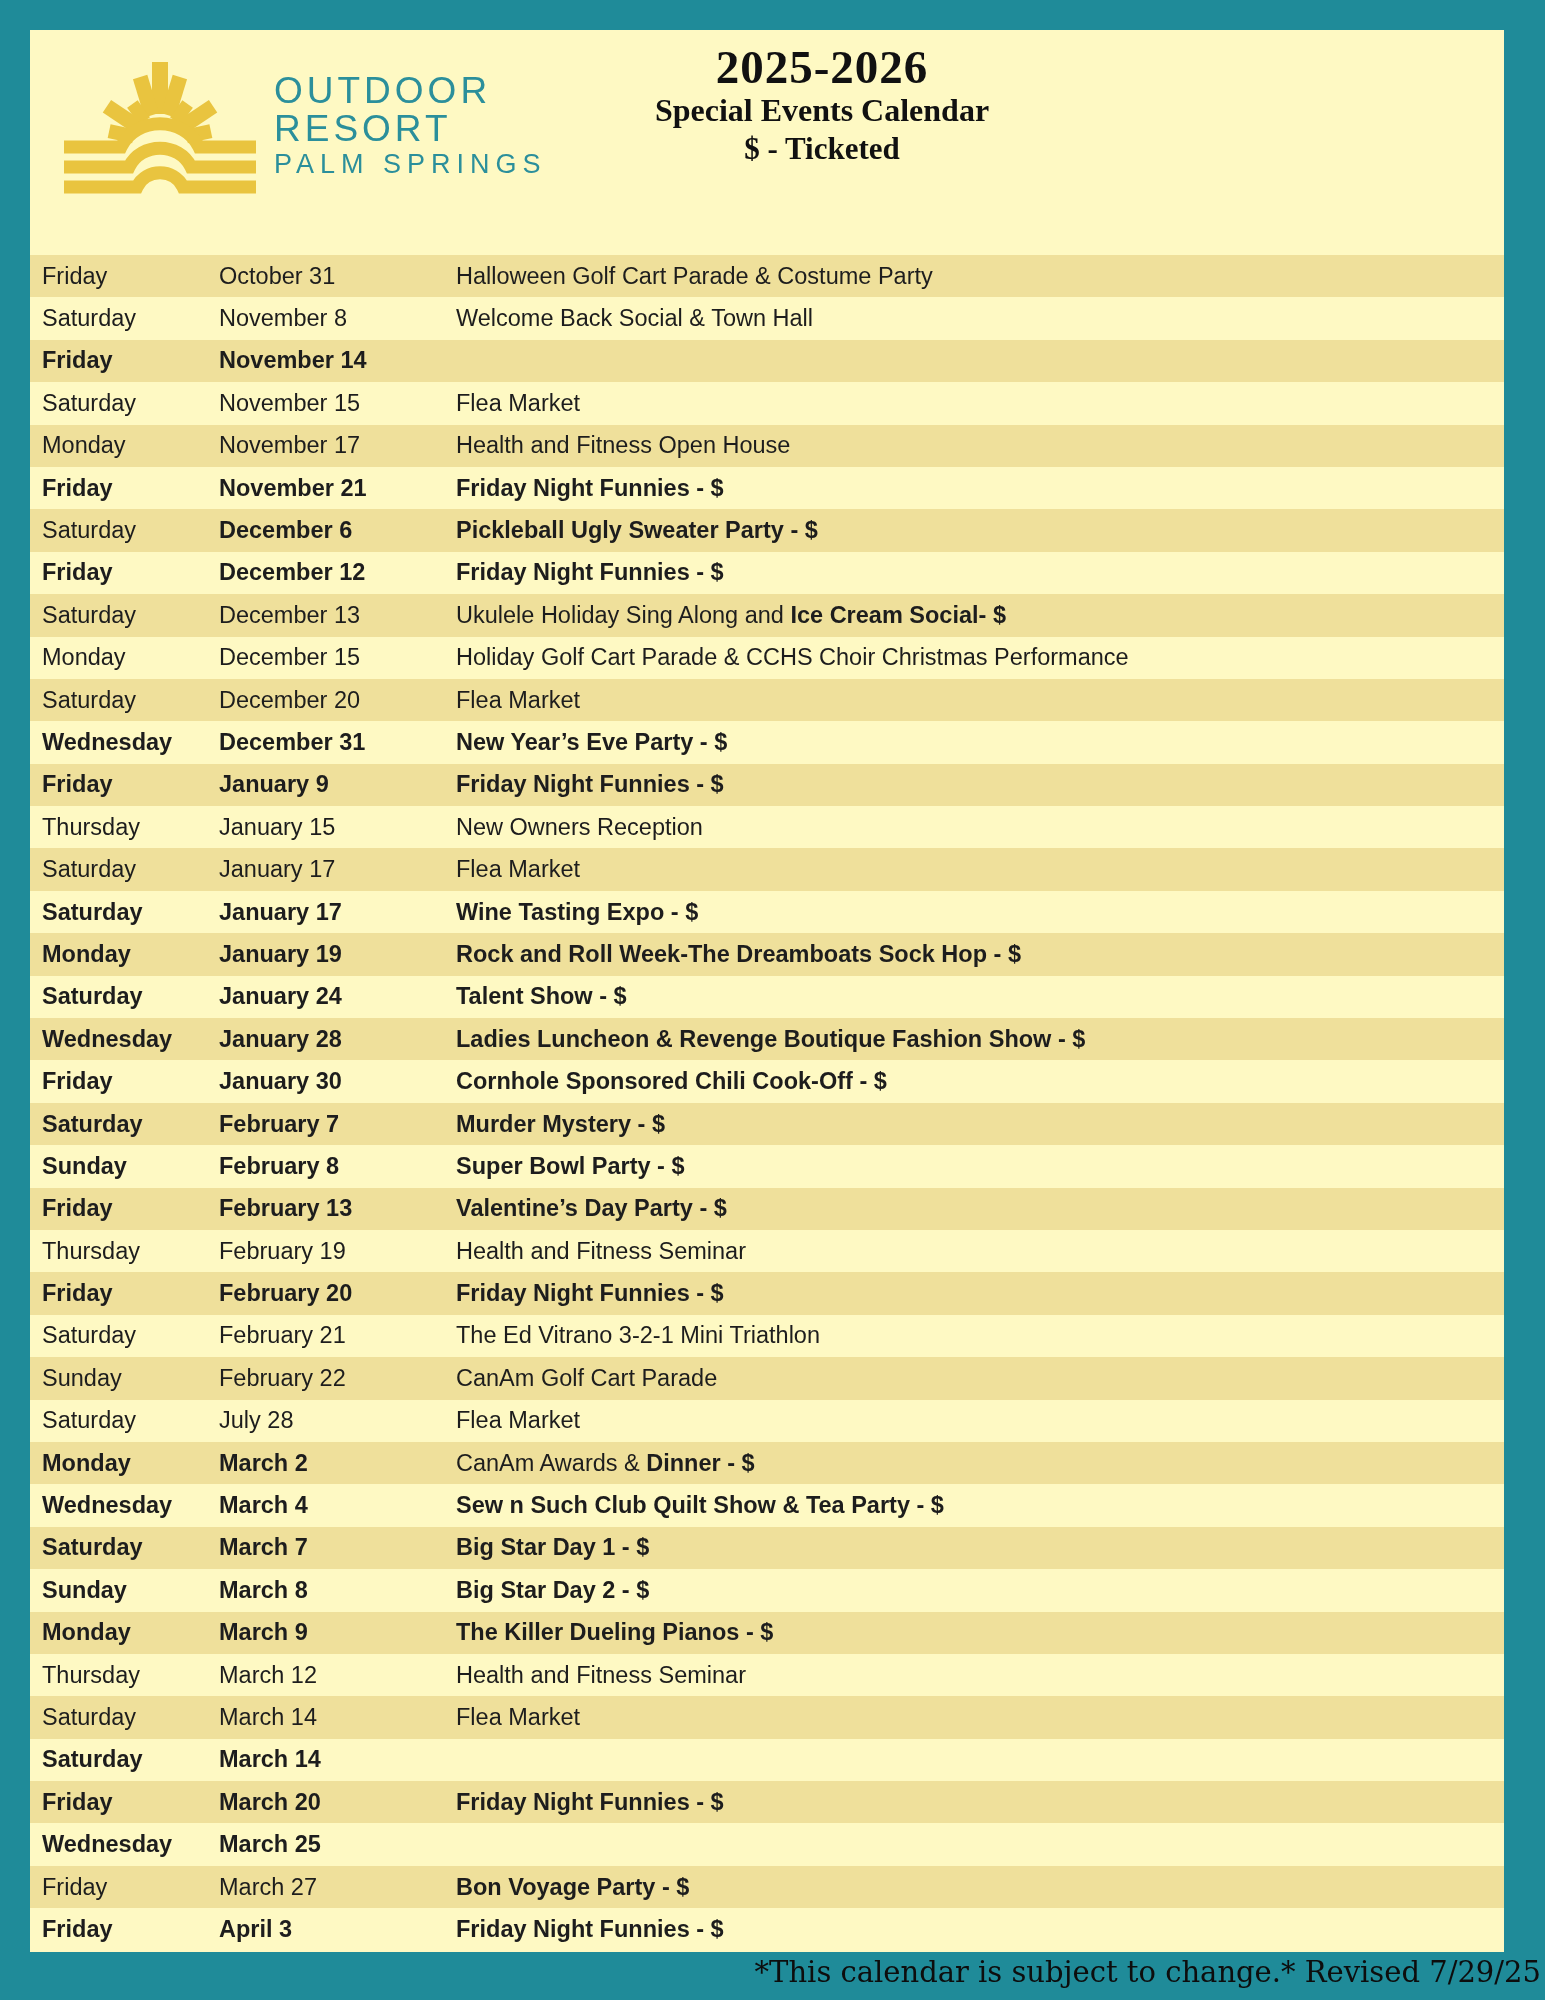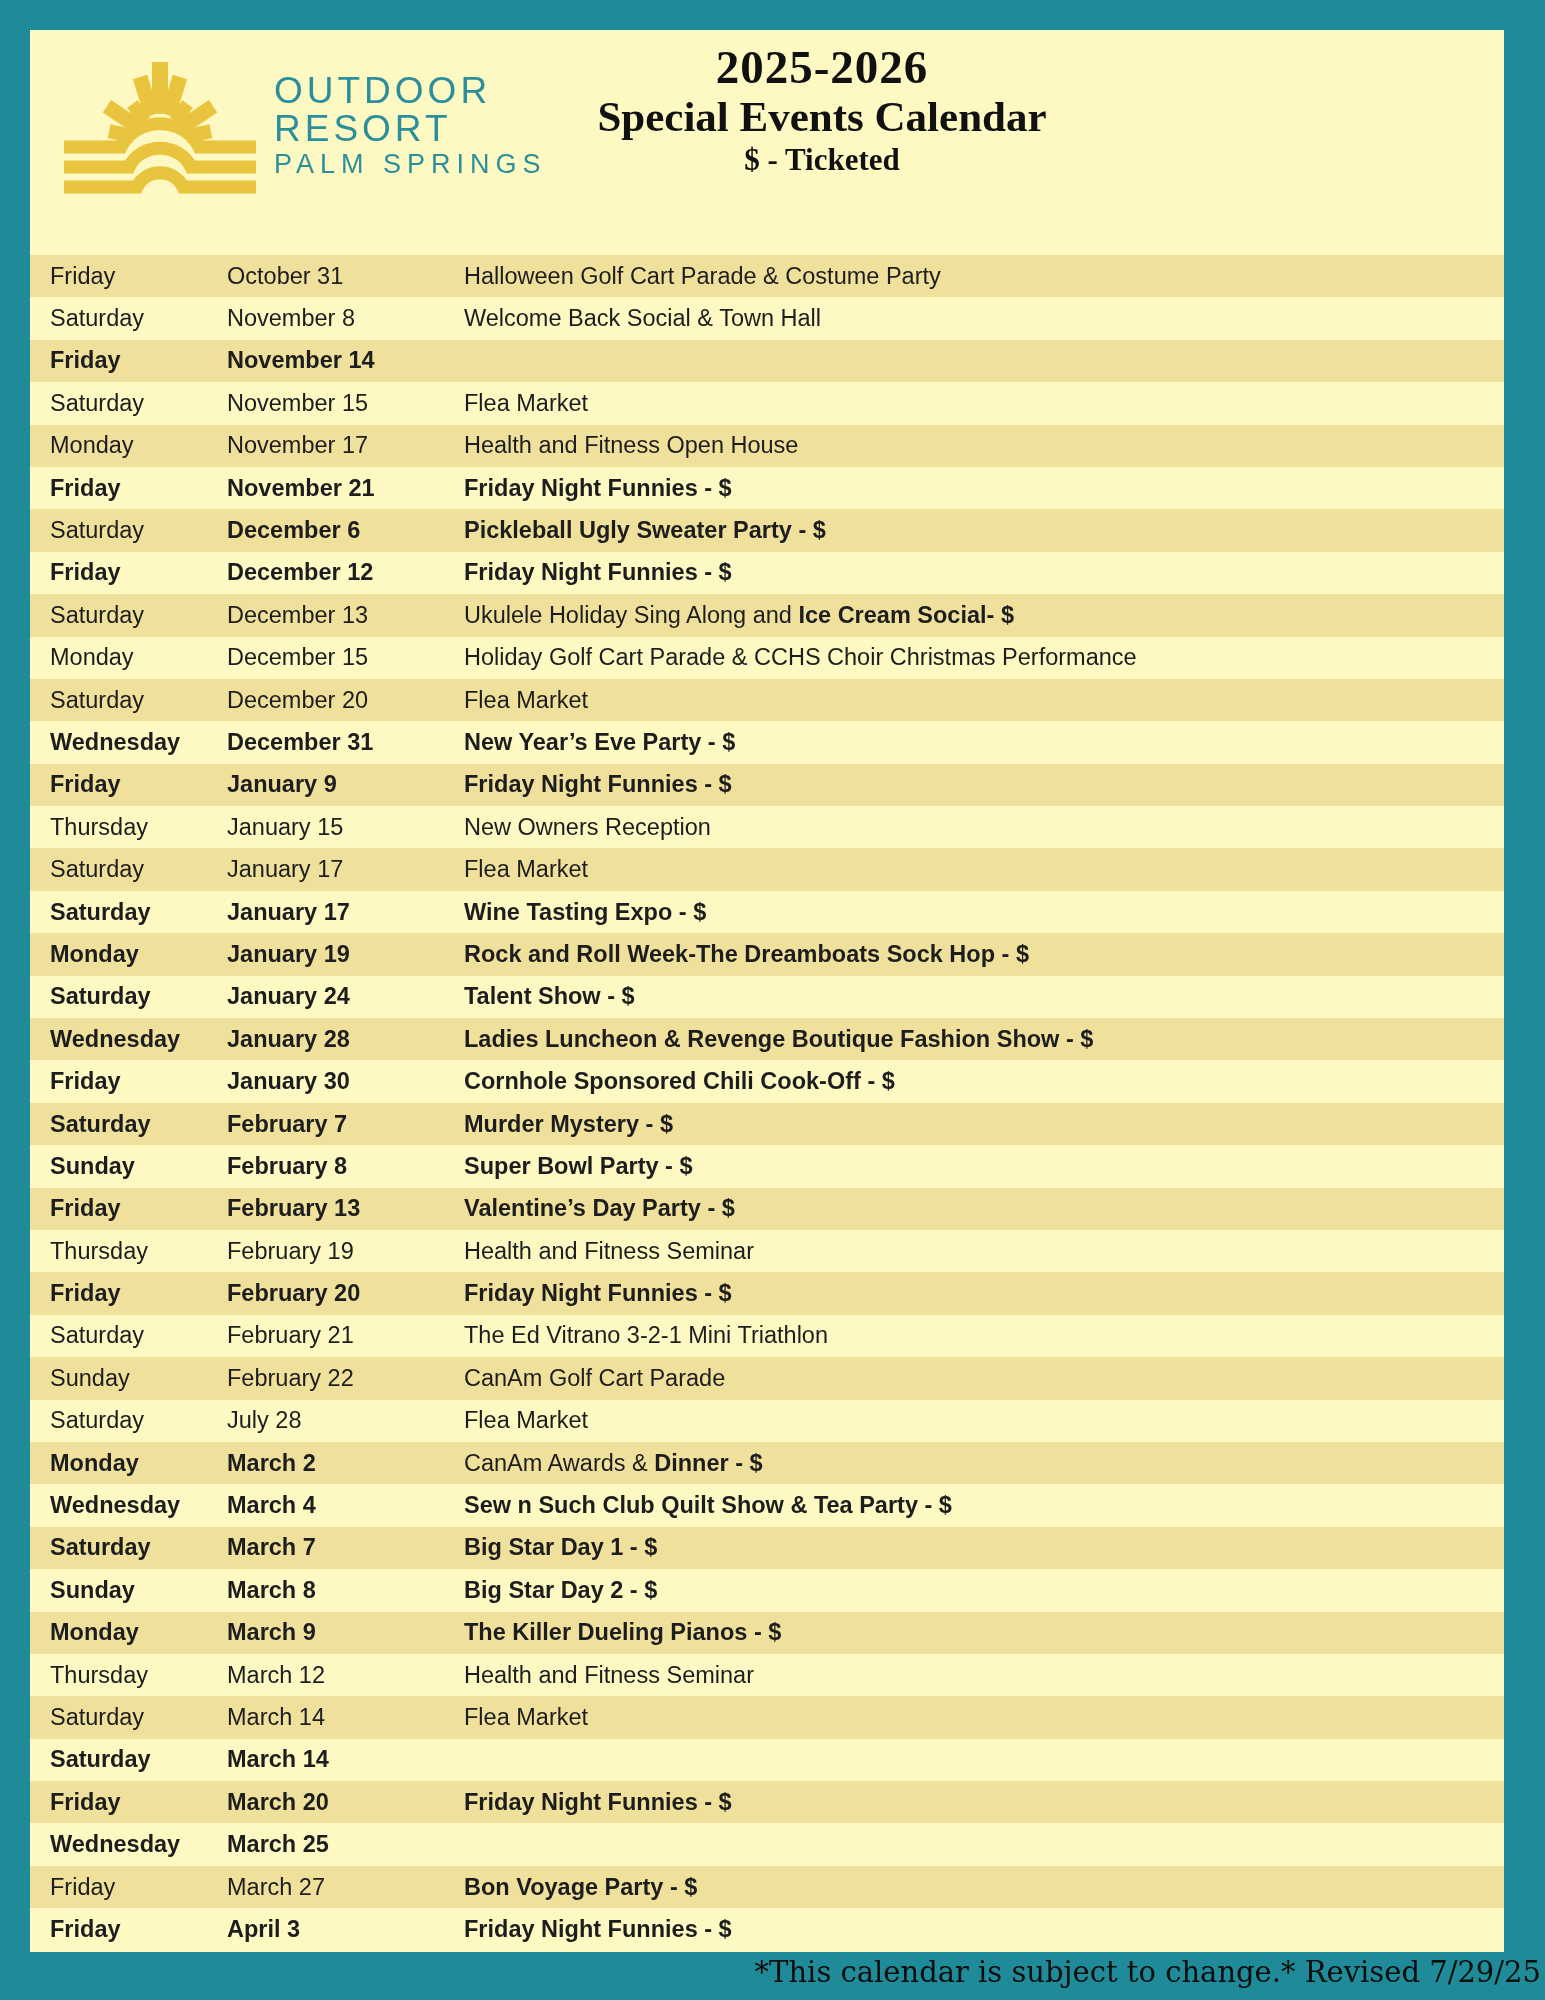--- a/index.html
+++ b/index.html
@@ -23,31 +23,31 @@
     font-size:37px;font-weight:500;letter-spacing:4px;color:#2b8f9b;
   }
   .logo-line3{
     font-size:27px;font-weight:400;letter-spacing:6px;color:#2b8f9b;margin-top:4px;
   }
   .title-block{
     position:absolute;left:480px;top:10px;width:624px;text-align:center;
     color:#111111;font-family:Liberation Serif, serif;font-weight:800;
   }
   .title-years{font-size:47px;line-height:1.15;letter-spacing:1px;}
-  .title-main{font-size:43px;line-height:1.05;}
+  .title-main{font-size:32px;line-height:1.05;}
   .title-sub{font-size:31px;line-height:1.35;}
   
   .events-table{position:absolute;left:0;top:225px;width:100%;}
   .row{
     display:flex;align-items:center;height:42.4px;
     font-size:23.5px;color:#1d1d1d;letter-spacing:0px;
   }
   .row.hl{background:#efe09b;}
   .cell{white-space:nowrap;overflow:visible;}
-  .cell.day{width:177px;padding-left:20px;flex:0 0 auto;}
+  .cell.day{width:177px;padding-left:12px;flex:0 0 auto;}
   .cell.date{width:237px;flex:0 0 auto;}
   .cell.event{flex:1 1 auto;}
   .b{font-weight:700;}
   
   .footer-note{
     position:absolute;right:4px;top:1955px;
     font-family:"DejaVu Serif", serif;font-weight:400;
     font-size:29px;color:#0d0d0d;white-space:nowrap;
   }
 </style>

